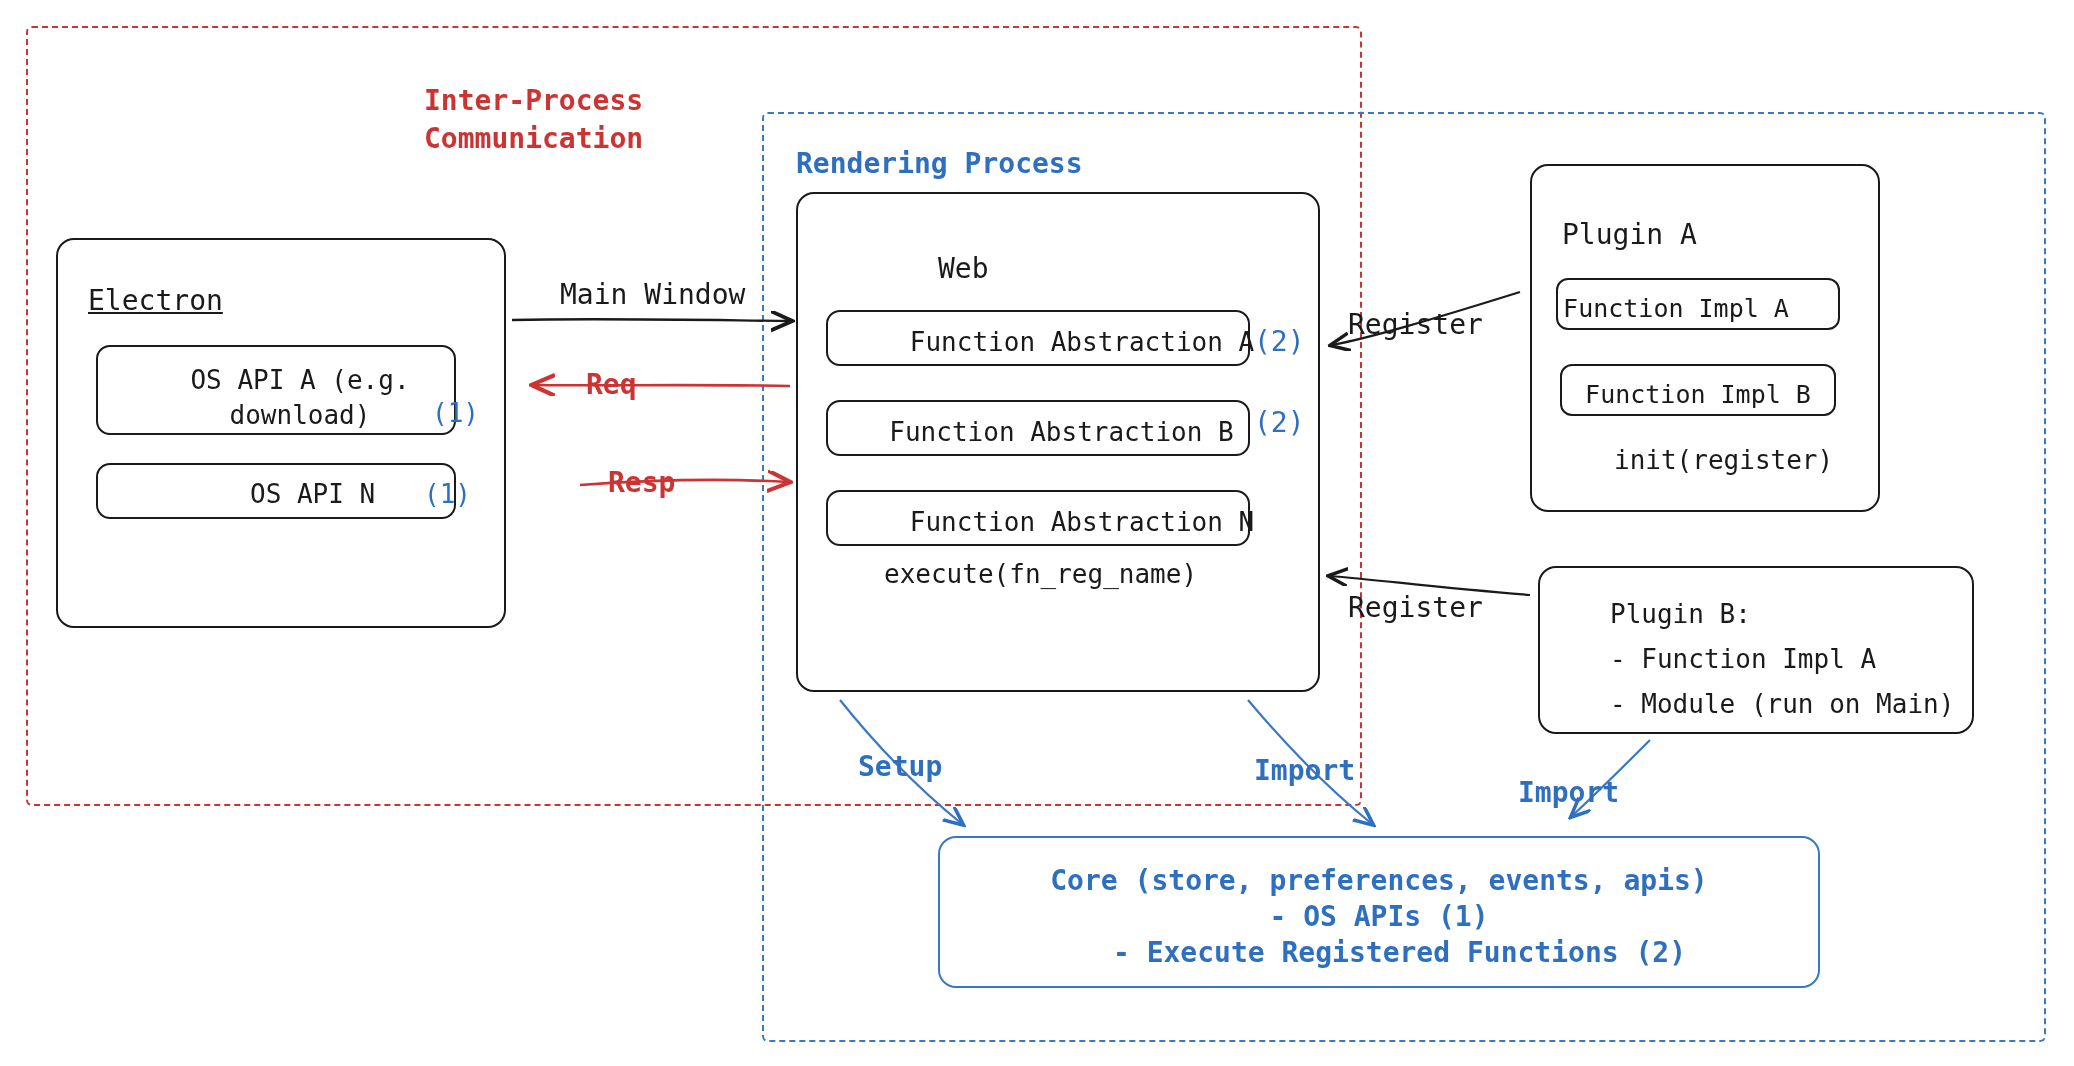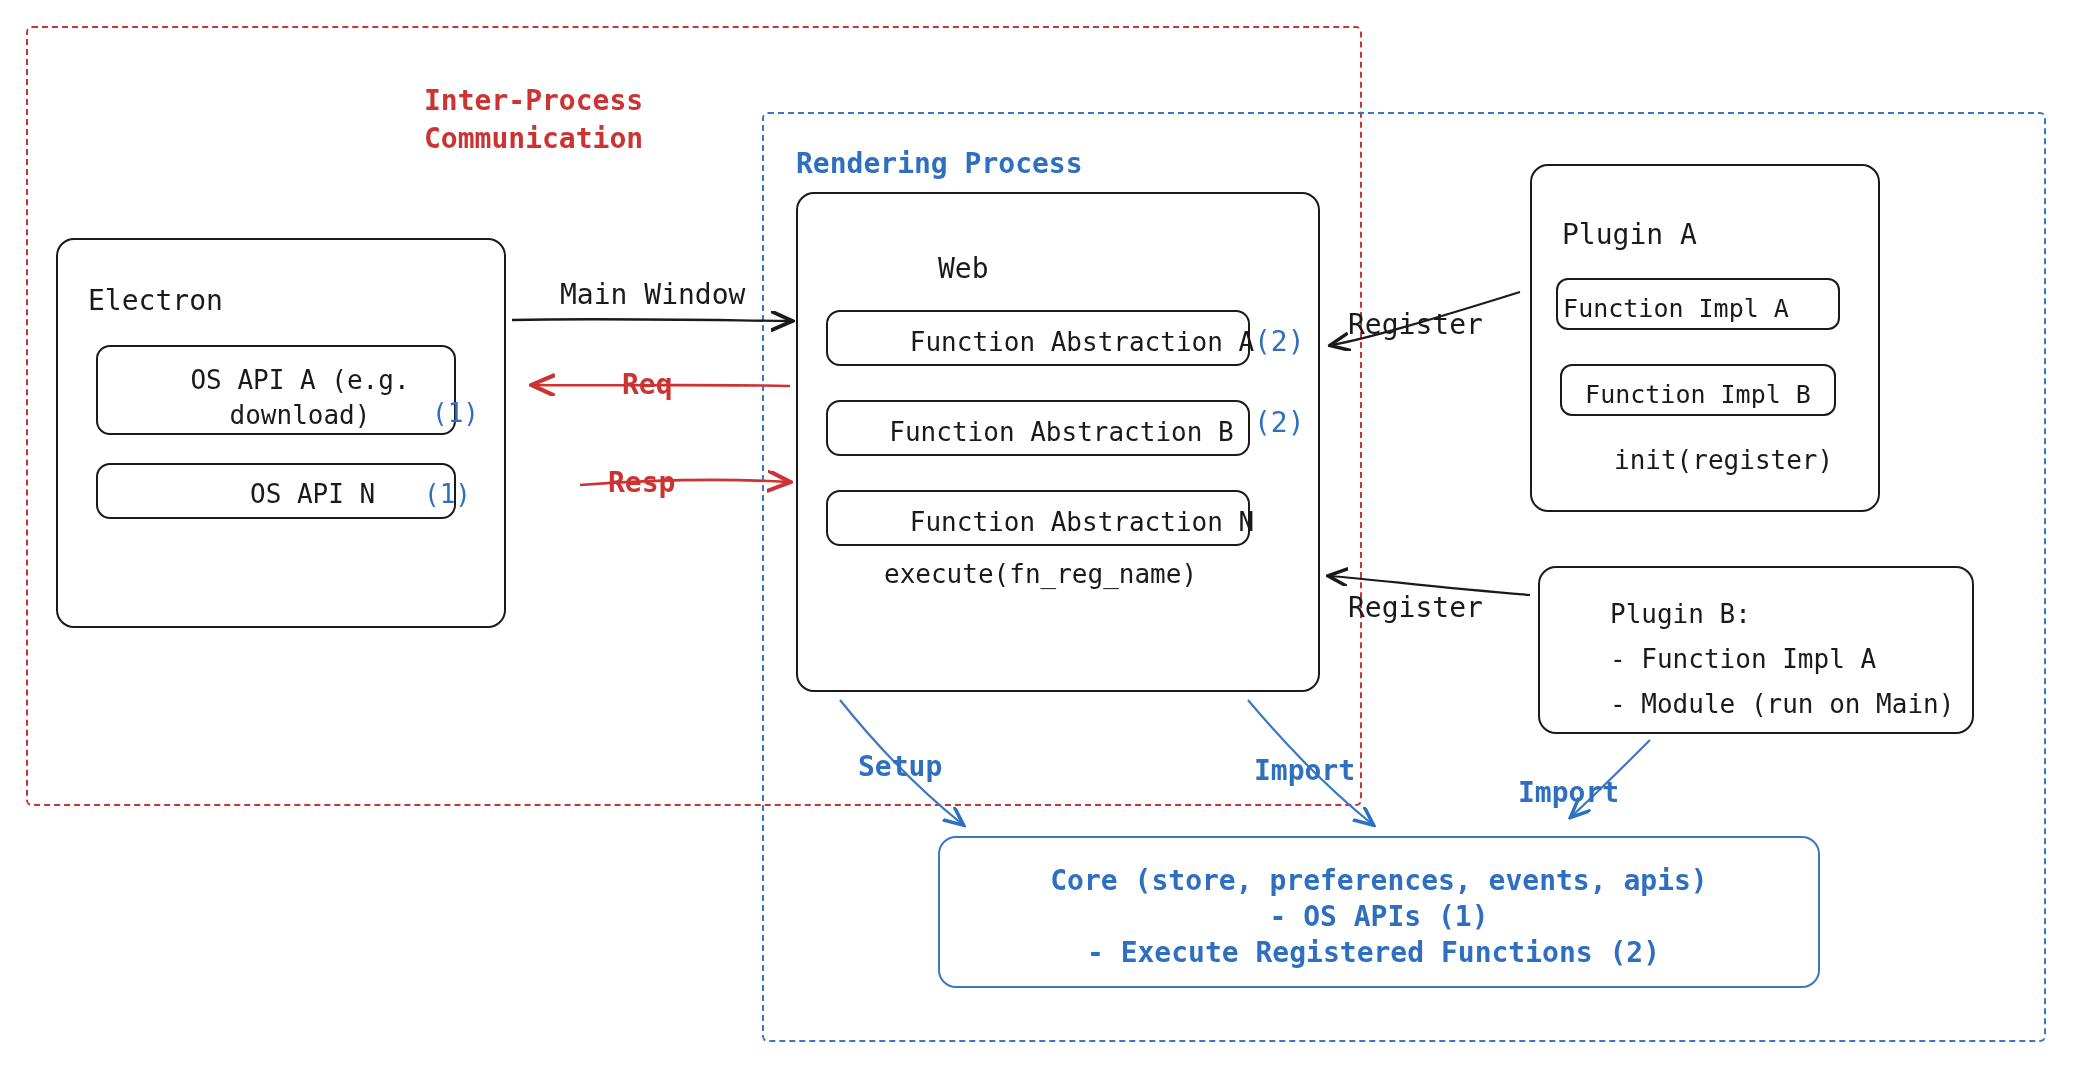--- a/index.html
+++ b/index.html
@@ -73,21 +73,21 @@
 <div id="canvas">
 
   <div class="red-dash" style="left:26px; top:26px; width:1336px; height:780px;"></div>
   <div class="blue-dash" style="left:762px; top:112px; width:1284px; height:930px;"></div>
 
   <div class="label blue-text t-28 bold" style="left:796px; top:145px;">Rendering Process</div>
   <div class="label red-text t-28 bold" style="left:424px; top:82px;">Inter-Process
 Communication</div>
 
   <div class="box" style="left:56px; top:238px; width:450px; height:390px;"></div>
-  <div class="label t-28" style="left:88px; top:282px;">Electron</div>
+  <div class="label t-28" style="left:88px; top:282px;text-decoration:underline;">Electron</div>
 
   <div class="box" style="left:96px; top:345px; width:360px; height:90px; border-radius:14px;"></div>
   <div class="label t-26 center" style="left:106px; top:363px; width:300px;">OS API A (e.g.
 download)</div>
   <div class="label blue-text t-26" style="left:388px; top:396px;">(1)</div>
 
   <div class="box" style="left:96px; top:463px; width:360px; height:56px; border-radius:14px;"></div>
   <div class="label t-26" style="left:206px; top:477px;">OS API N</div>
   <div class="label blue-text t-26" style="left:380px; top:477px;">(1)</div>
 
@@ -119,21 +119,21 @@
   <div class="label t-26" style="left:1570px; top:443px;">init(register)</div>
 
   <div class="box" style="left:1538px; top:566px; width:436px; height:168px;"></div>
   <div class="label t-26" style="left:1566px; top:597px;">Plugin B:</div>
   <div class="label t-26" style="left:1566px; top:642px;">- Function Impl A</div>
   <div class="label t-26" style="left:1566px; top:687px;">- Module (run on Main)</div>
 
   <div class="blue-box" style="left:938px; top:836px; width:882px; height:152px;"></div>
   <div class="label blue-text t-28 bold center" style="left:938px; top:862px; width:882px;">Core (store, preferences, events, apis)</div>
   <div class="label blue-text t-28 bold center" style="left:938px; top:898px; width:882px;">- OS APIs (1)</div>
-  <div class="label blue-text t-28 bold center" style="left:938px; top:934px; width:871px;">- Execute Registered Functions (2)</div>
+  <div class="label blue-text t-28 bold center" style="left:938px; top:934px; width:871px;padding-left:26px;">- Execute Registered Functions (2)</div>
 
   <svg class="svg-layer" viewBox="0 0 2074 1066">
     <defs>
       <marker id="arrow-black" markerWidth="10" markerHeight="10" refX="8" refY="4" orient="auto">
         <path d="M0,0 L9,4 L0,8" fill="none" stroke="#1a1a1a" stroke-width="1.6"></path>
       </marker>
       <marker id="arrow-red" markerWidth="10" markerHeight="10" refX="8" refY="4" orient="auto">
         <path d="M0,0 L9,4 L0,8" fill="none" stroke="#cc3333" stroke-width="1.6"></path>
       </marker>
       <marker id="arrow-blue" markerWidth="10" markerHeight="10" refX="8" refY="4" orient="auto">
@@ -152,21 +152,21 @@
     <path d="M1530,595 C1440,588 1380,580 1330,576" stroke="#1a1a1a" stroke-width="2.2" fill="none" marker-end="url(#arrow-black)"></path>
 
     <path d="M840,700 C880,750 920,790 962,824" stroke="#3b78c3" stroke-width="2.2" fill="none" marker-end="url(#arrow-blue)"></path>
 
     <path d="M1248,700 C1290,750 1330,790 1372,824" stroke="#3b78c3" stroke-width="2.2" fill="none" marker-end="url(#arrow-blue)"></path>
 
     <path d="M1650,740 C1620,770 1600,790 1572,816" stroke="#3b78c3" stroke-width="2.2" fill="none" marker-end="url(#arrow-blue)"></path>
   </svg>
 
   <div class="label t-28" style="left:560px; top:276px;">Main Window</div>
-  <div class="label red-text t-28 bold" style="left:622px; top:366px;">Req</div>
+  <div class="label red-text t-28 bold" style="left:586px; top:366px;">Req</div>
   <div class="label red-text t-28 bold" style="left:608px; top:464px;">Resp</div>
   <div class="label t-28" style="left:1348px; top:306px;">Register</div>
   <div class="label t-28" style="left:1348px; top:589px;">Register</div>
   <div class="label blue-text t-28 bold" style="left:858px; top:748px;">Setup</div>
   <div class="label blue-text t-28 bold" style="left:1254px; top:752px;">Import</div>
   <div class="label blue-text t-28 bold" style="left:1518px; top:774px;">Import</div>
 
 </div>
 
 </body></html>

